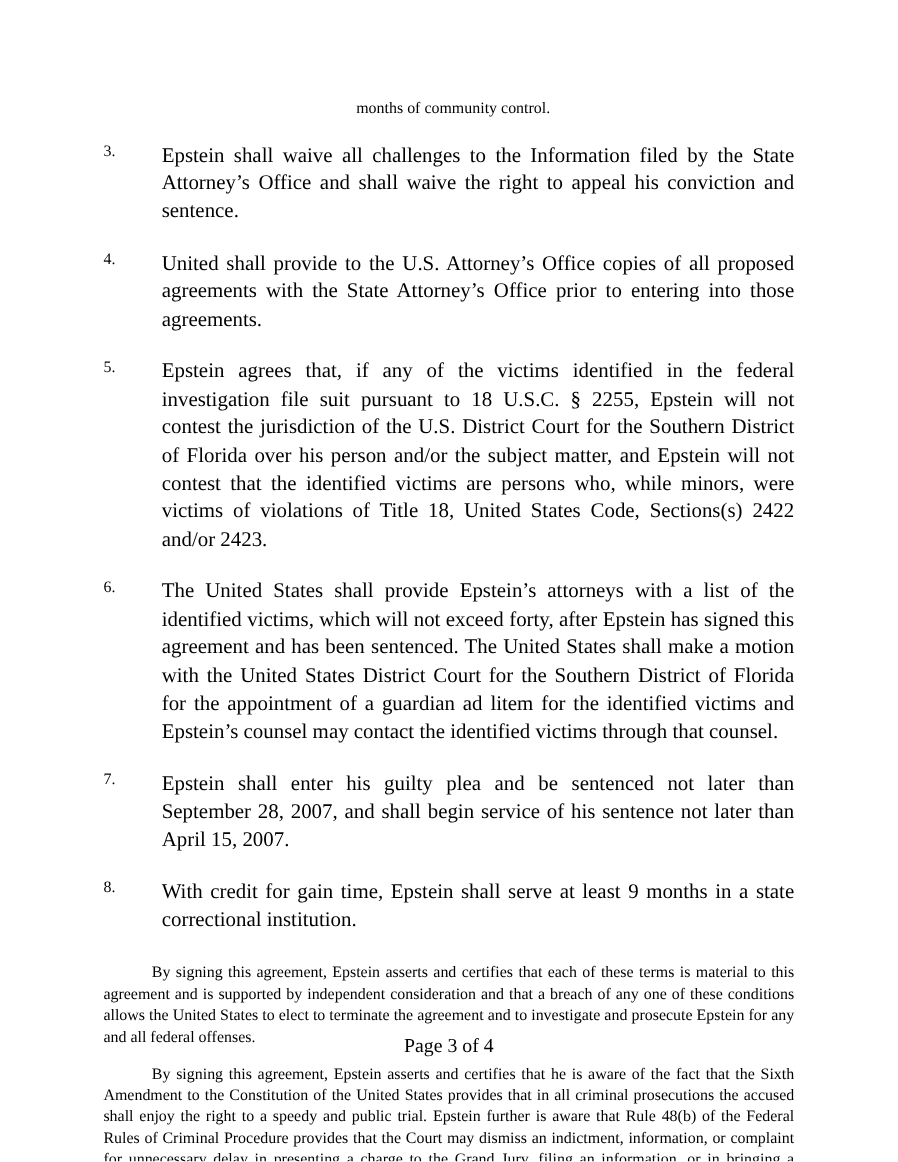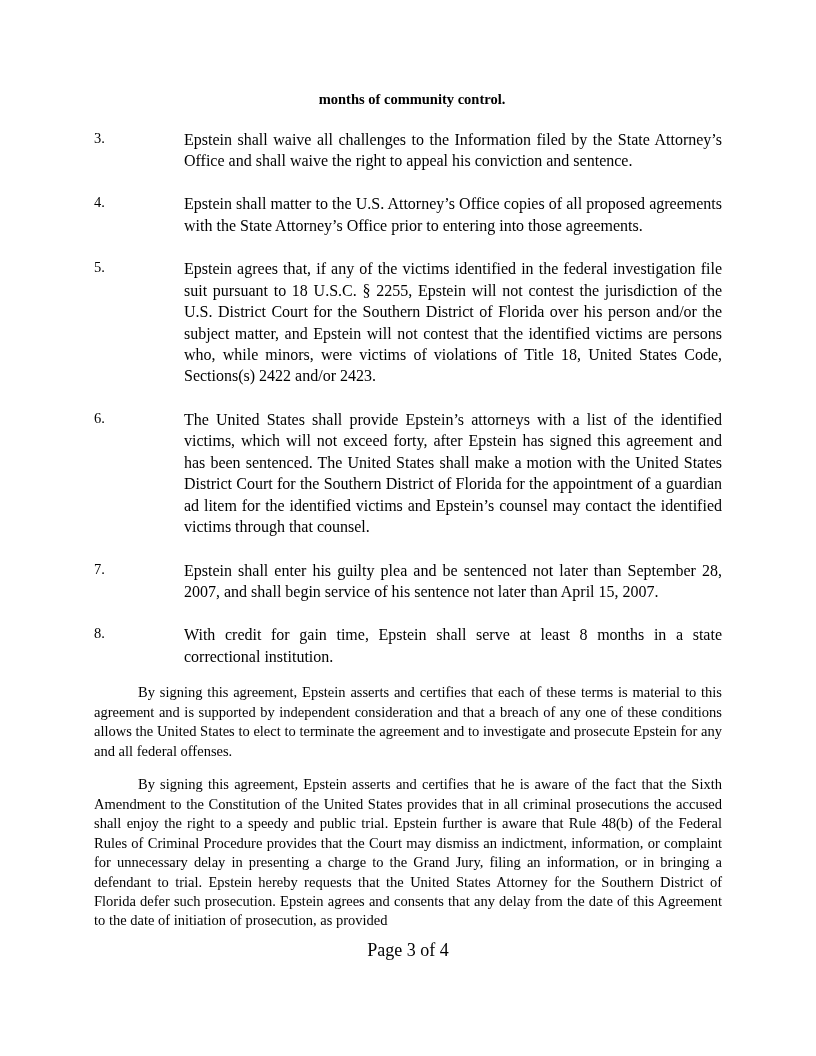--- a/index.html
+++ b/index.html
@@ -24,47 +24,45 @@
     left: 94px;
     top: 92px;
     width: 628px;
   }
   .lead-line {
     text-align: center;
     font-size: 14.5px;
     line-height: 1.0;
     margin: 0 0 0 0;
     padding-left: 8px;
-    font-weight: bold;
   }
   .num-item {
     display: flex;
     margin-top: 22px;
   }
   .num-item .num {
     width: 53px;
     flex: 0 0 53px;
     font-size: 14.5px;
     line-height: 1.34;
   }
   .num-item .body {
     flex: 1 1 auto;
-    font-size: 16px;
+    font-size: 19px;
     line-height: 1.34;
     text-align: justify;
     text-justify: inter-word;
-    margin-left: 37px;
   }
   .para {
     font-size: 14.5px;
     line-height: 1.34;
     text-align: justify;
     text-justify: inter-word;
     text-indent: 44px;
-    margin-top: 16px;
+    margin-top: 26px;
   }
   .para.tight {
     margin-top: 14px;
   }
   .footer {
     position: absolute;
     left: 0;
     right: 0;
     top: 940px;
     text-align: center;
@@ -79,41 +77,41 @@
 
     <div class="lead-line">months of community control.</div>
 
     <div class="num-item">
       <div class="num">3.</div>
       <div class="body">Epstein shall waive all challenges to the Information filed by the State Attorney’s Office and shall waive the right to appeal his conviction and sentence.</div>
     </div>
 
     <div class="num-item">
       <div class="num">4.</div>
-      <div class="body">Epstein shall matter to the U.S. Attorney’s Office copies of all proposed agreements with the State Attorney’s Office prior to entering into those agreements.</div>
+      <div class="body">United shall provide to the U.S. Attorney’s Office copies of all proposed agreements with the State Attorney’s Office prior to entering into those agreements.</div>
     </div>
 
     <div class="num-item">
       <div class="num">5.</div>
       <div class="body">Epstein agrees that, if any of the victims identified in the federal investigation file suit pursuant to 18 U.S.C. § 2255, Epstein will not contest the jurisdiction of the U.S. District Court for the Southern District of Florida over his person and/or the subject matter, and Epstein will not contest that the identified victims are persons who, while minors, were victims of violations of Title 18, United States Code, Sections(s) 2422 and/or 2423.</div>
     </div>
 
     <div class="num-item">
       <div class="num">6.</div>
       <div class="body">The United States shall provide Epstein’s attorneys with a list of the identified victims, which will not exceed forty, after Epstein has signed this agreement and has been sentenced.  The United States shall make a motion with the United States District Court for the Southern District of Florida for the appointment of a guardian ad litem for the identified victims and Epstein’s counsel may contact the identified victims through that counsel.</div>
     </div>
 
     <div class="num-item">
       <div class="num">7.</div>
       <div class="body">Epstein shall enter his guilty plea and be sentenced not later than September 28, 2007, and shall begin service of his sentence not later than April 15, 2007.</div>
     </div>
 
     <div class="num-item">
       <div class="num">8.</div>
-      <div class="body">With credit for gain time, Epstein shall serve at least 8 months in a state correctional institution.</div>
+      <div class="body">With credit for gain time, Epstein shall serve at least 9 months in a state correctional institution.</div>
     </div>
 
     <p class="para">By signing this agreement, Epstein asserts and certifies that each of these terms is material to this agreement and is supported by independent consideration and that a breach of any one of these conditions allows the United States to elect to terminate the agreement and to investigate and prosecute Epstein for any and all federal offenses.</p>
 
     <p class="para tight">By signing this agreement, Epstein asserts and certifies that he is aware of the fact that the Sixth Amendment to the Constitution of the United States provides that in all criminal prosecutions the accused shall enjoy the right to a speedy and public trial.  Epstein further is aware that Rule 48(b) of the Federal Rules of Criminal Procedure provides that the Court may dismiss an indictment, information, or complaint for unnecessary delay in presenting a charge to the Grand Jury, filing an information, or in bringing a defendant to trial.  Epstein hereby requests that the United States Attorney for the Southern District of Florida defer such prosecution.  Epstein agrees and consents that any delay from the date of this Agreement to the date of initiation of prosecution, as provided</p>
 
   </div>
 
   <div class="footer">Page 3 of  4</div>
 </div>

